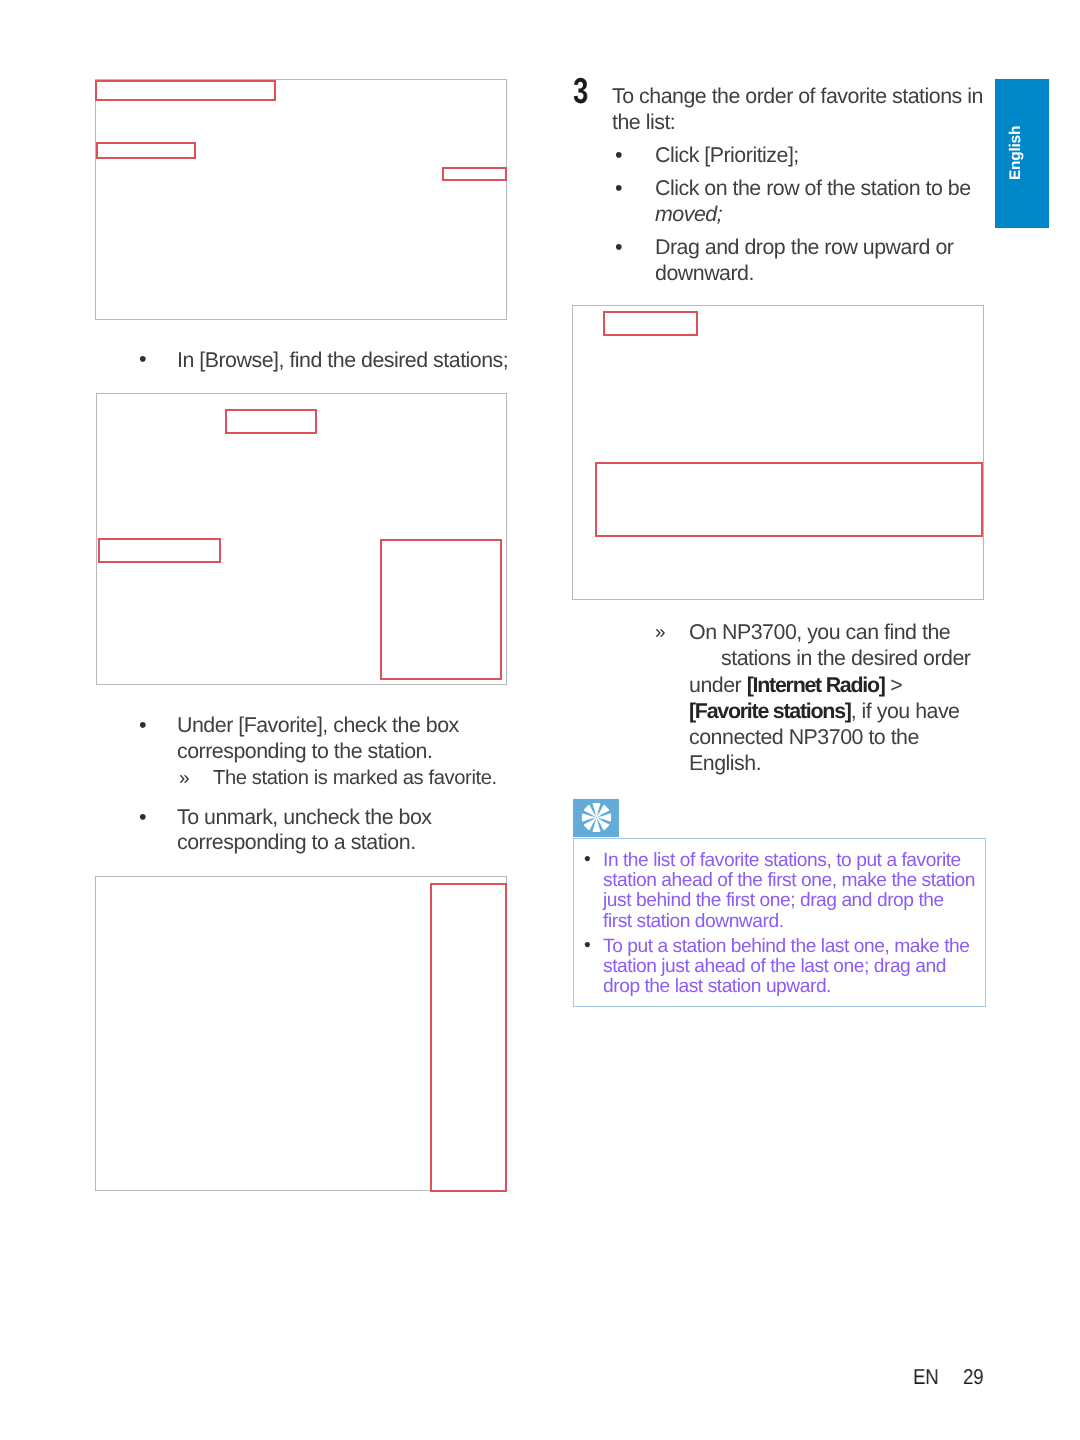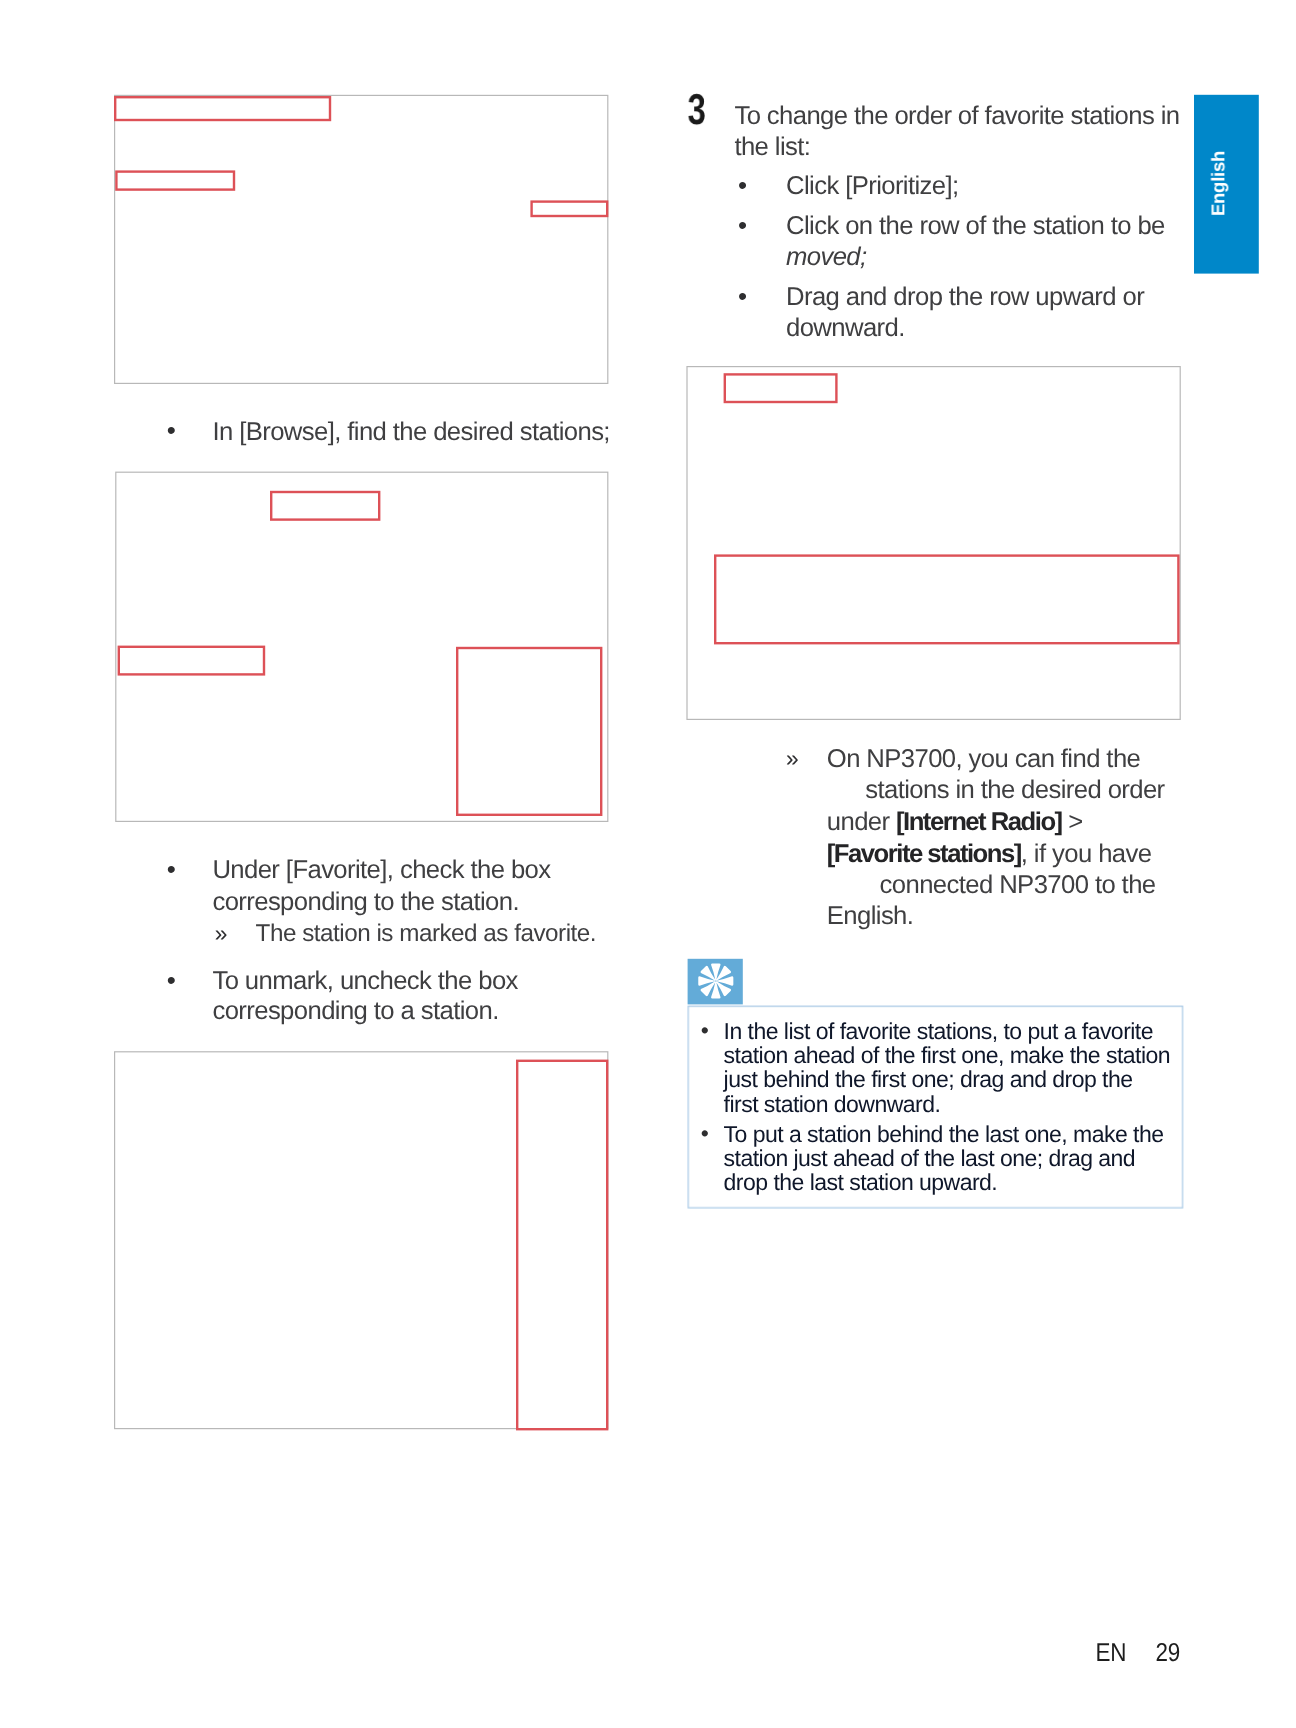--- a/index.html
+++ b/index.html
@@ -18,21 +18,21 @@
   .bt2{position:absolute;font-size:20.2px;letter-spacing:-0.4px;line-height:25.1px;
       color:#3f3f41;white-space:nowrap;}
   .bullet{position:absolute;font-size:21.6px;line-height:25.1px;color:#2e2e30;}
   .bt b{font-weight:bold;letter-spacing:-1.25px;color:#242426;}
   .gmark{position:absolute;font-size:19px;line-height:25.1px;color:#2e2e30;}
   .step-num{position:absolute;font-weight:bold;font-size:36px;line-height:1;color:#1a1a1a;
       transform:scaleX(0.76);transform-origin:left top;}
 
   
   .tt{position:absolute;font-size:19.2px;letter-spacing:-0.45px;line-height:20.4px;
-      color:#0f172a;white-space:nowrap;}
+      color:#8b5cf6;white-space:nowrap;}
 
   #tip-box{position:absolute;box-sizing:border-box;border:1px solid #a7c8e5;background:#fff;}
   #tip-header{position:absolute;background:#63abd8;}
   #tip-title{position:absolute;color:#4f93dd;font-size:21px;line-height:1;}
 
   #lang-tab{position:absolute;background:#0087c9;}
   #lang-tab span{position:absolute;color:#fff;font-size:15.4px;font-weight:bold;letter-spacing:-0.2px;
      transform:rotate(-90deg);transform-origin:0 0;white-space:nowrap;}
 
   .footer-t{position:absolute;font-size:21.5px;line-height:1;color:#1d1d1d;letter-spacing:-0.3px;transform:scaleX(0.87);transform-origin:left top;}
@@ -89,21 +89,21 @@
 <div class="imgbox" style="left:572px;top:305px;width:412px;height:295px;">
   <div class="redbox" style="left:30px;top:5px;width:95px;height:25px;"></div>
   <div class="redbox" style="left:22px;top:156px;width:388px;height:75px;"></div>
 </div>
 
 <span class="gmark" style="left:655.15px;top:620.45px;">»</span>
 <span class="bt" style="left:689.3px;top:620.1px;">On NP3700, you can find the</span>
 <span class="bt" style="left:689.3px;top:646.3px;margin-left:32px;">stations in the desired order</span>
 <span class="bt" style="left:689.3px;top:672.5px;"><span>under </span><b>[Internet Radio]</b><span> &gt;</span></span>
 <span class="bt" style="left:689.3px;top:698.6px;"><b>[Favorite stations]</b><span>, if you have</span></span>
-<span class="bt" style="left:689.3px;top:724.8px;margin-left:44px;">connected NP3700 to the</span>
+<span class="bt" style="left:689.3px;top:724.8px;">connected NP3700 to the</span>
 <span class="bt" style="left:689.3px;top:750.8px;">English.</span>
 
 <div id="tip-header" style="left:573.4px;top:799.4px;width:46px;height:37.2px;">
   <svg viewBox="0 0 100 100" width="37" height="37" style="position:absolute;left:4.6px;top:-0.2px;">
     <g fill="#ffffff">
         <path d="M49.20,48.60 Q45.40,29.55 39.30,13.50 Q39.30,10.50 42.30,10.50 L57.70,10.50 Q60.70,10.50 60.70,13.50 Q54.60,29.55 50.80,48.60 Z M50.42,48.44 Q61.21,32.29 68.24,16.62 Q70.36,14.50 72.49,16.62 L83.38,27.51 Q85.50,29.64 83.38,31.76 Q67.71,38.79 51.56,49.58 Z M51.40,49.20 Q70.45,45.40 86.50,39.30 Q89.50,39.30 89.50,42.30 L89.50,57.70 Q89.50,60.70 86.50,60.70 Q70.45,54.60 51.40,50.80 Z M51.56,50.42 Q67.71,61.21 83.38,68.24 Q85.50,70.36 83.38,72.49 L72.49,83.38 Q70.36,85.50 68.24,83.38 Q61.21,67.71 50.42,51.56 Z M50.80,51.40 Q54.60,70.45 60.70,86.50 Q60.70,89.50 57.70,89.50 L42.30,89.50 Q39.30,89.50 39.30,86.50 Q45.40,70.45 49.20,51.40 Z M49.58,51.56 Q38.79,67.71 31.76,83.38 Q29.64,85.50 27.51,83.38 L16.62,72.49 Q14.50,70.36 16.62,68.24 Q32.29,61.21 48.44,50.42 Z M48.60,50.80 Q29.55,54.60 13.50,60.70 Q10.50,60.70 10.50,57.70 L10.50,42.30 Q10.50,39.30 13.50,39.30 Q29.55,45.40 48.60,49.20 Z M48.44,49.58 Q32.29,38.79 16.62,31.76 Q14.50,29.64 16.62,27.51 L27.51,16.62 Q29.64,14.50 31.76,16.62 Q38.79,32.29 49.58,48.44 Z "></path>
       </g>
   </svg>
 </div>
 <div id="tip-title" style="left:628.8px;top:809.95px;margin-top:44px;">Tip</div>

